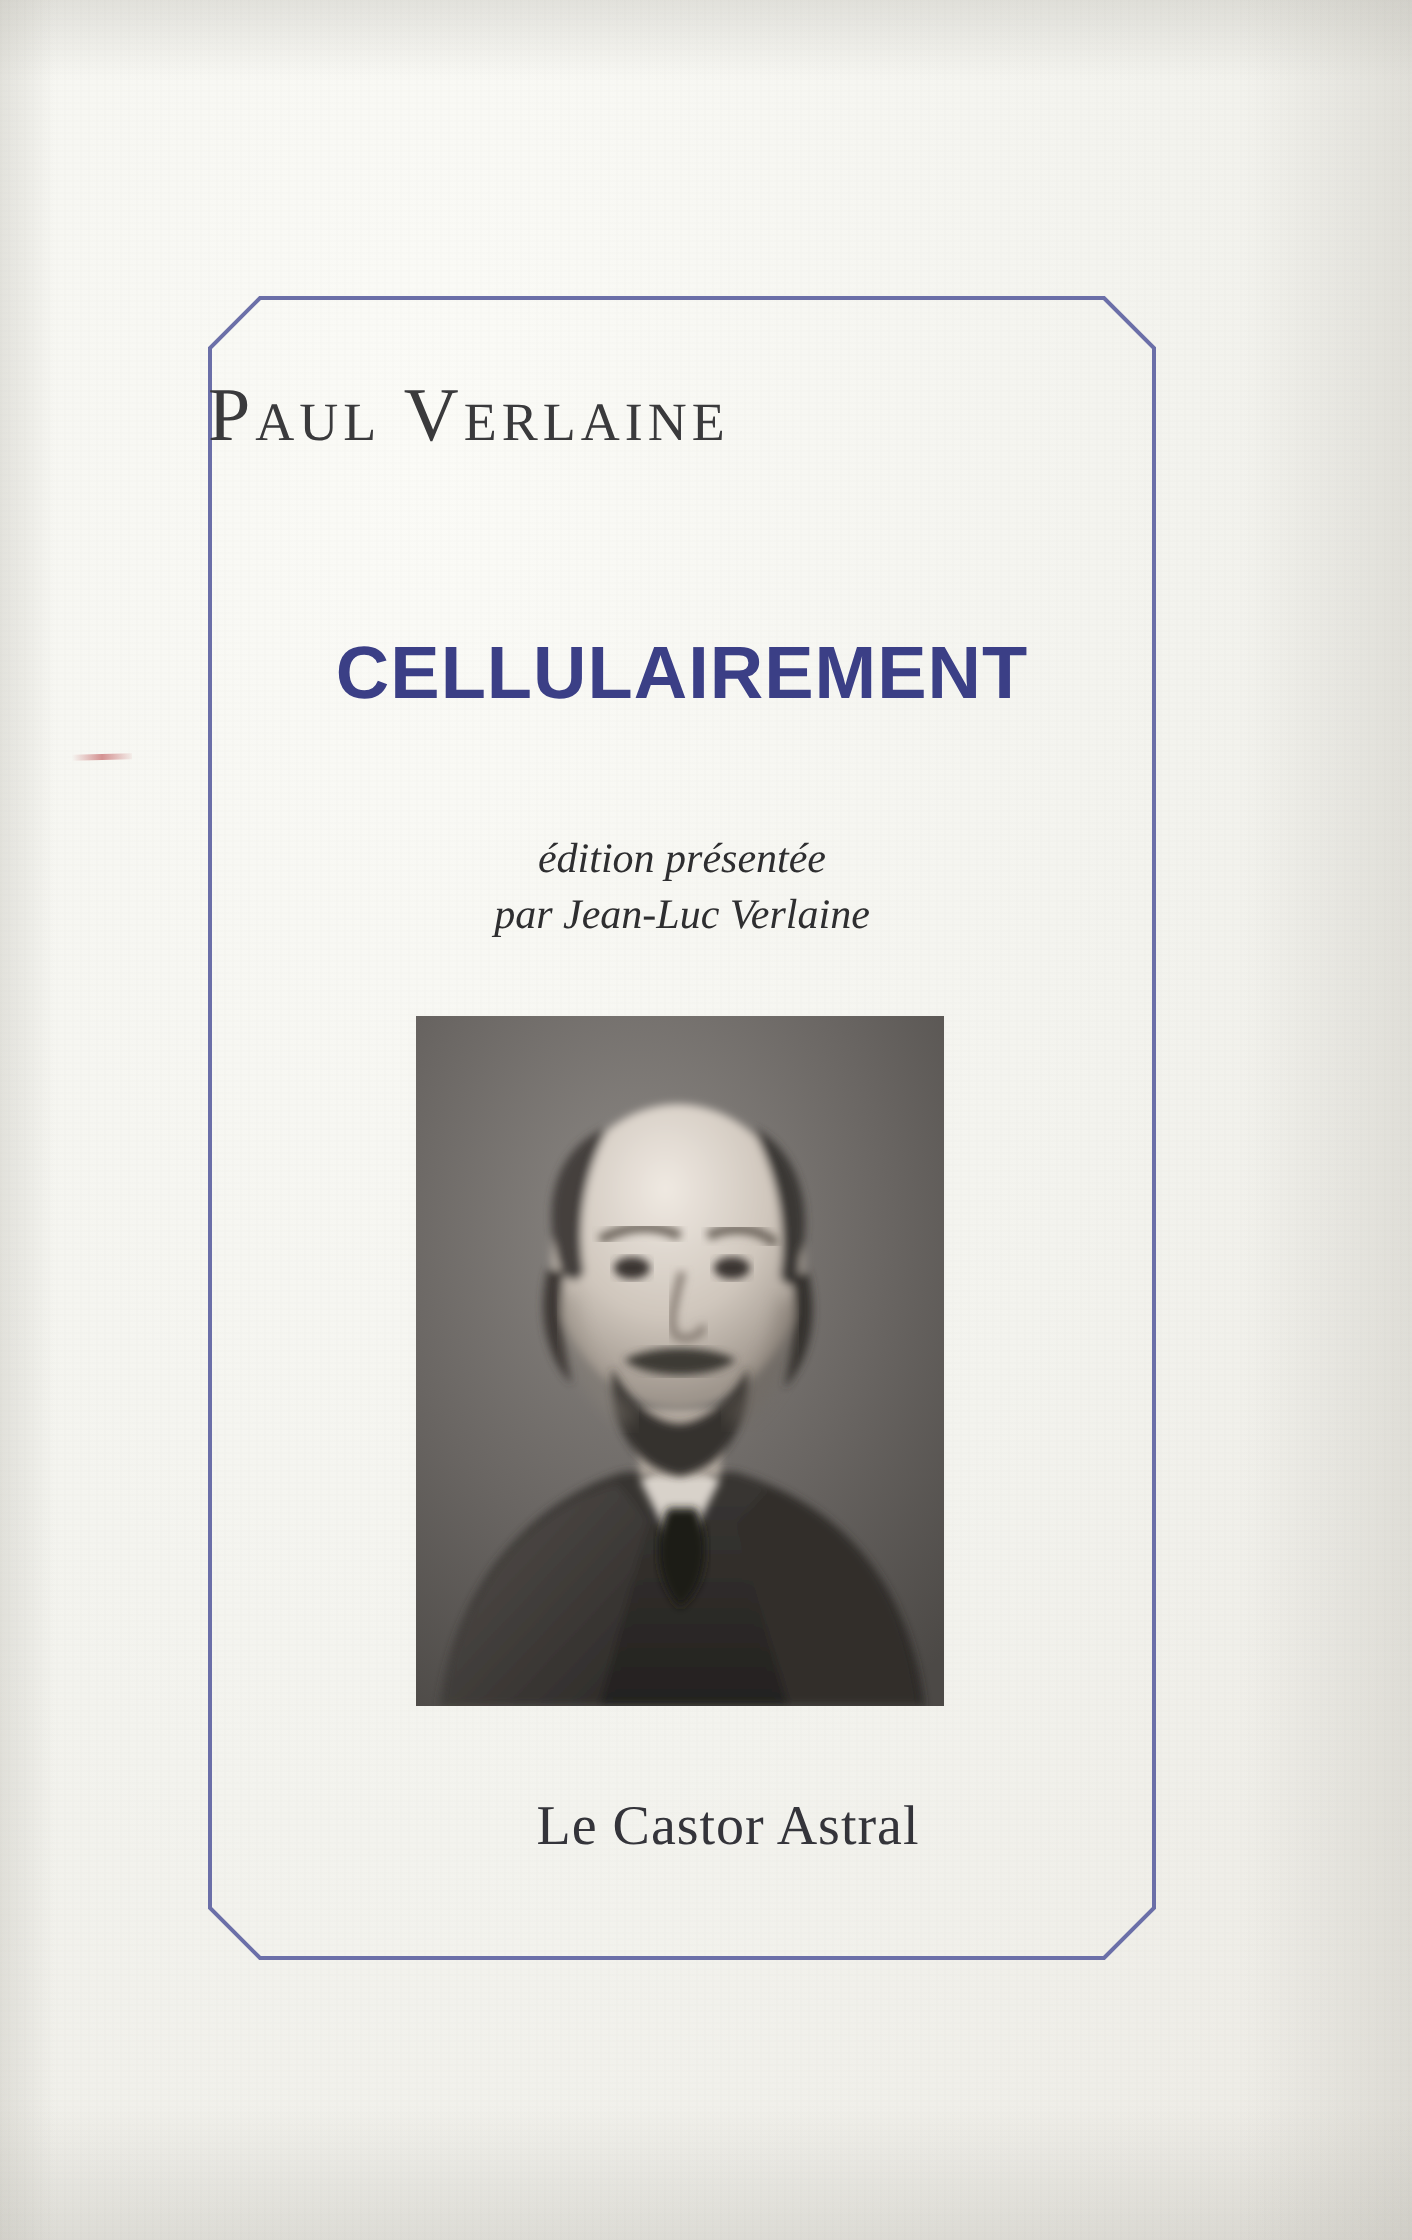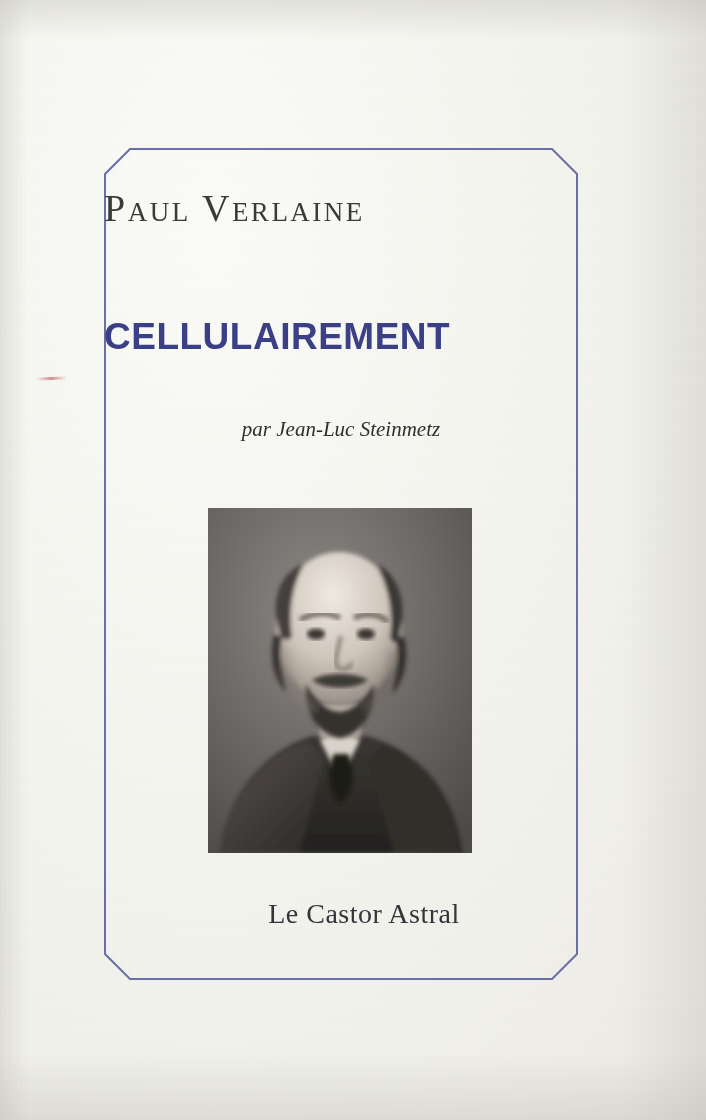--- a/index.html
+++ b/index.html
@@ -86,20 +86,21 @@
     color: #3a3a3c;
     font-variant: small-caps;
     white-space: pre;
   }
 
   .title {
     position: absolute;
     left: 104px;
     top: 316px;
     width: 474px;
+    text-align: center;
     font-family: "Liberation Sans", sans-serif;
     font-weight: bold;
     font-size: 37px;
     letter-spacing: 0.5px;
     color: #3b3f86;
   }
 
   .editor {
     position: absolute;
     left: 104px;
@@ -150,21 +151,22 @@
     <svg width="474" height="832" viewBox="0 0 474 832" xmlns="http://www.w3.org/2000/svg">
       <polygon points="26,1 448,1 473,26 473,806 448,831 26,831 1,806 1,26" fill="none" stroke="#6b6fa8" stroke-width="2"></polygon>
     </svg>
   </div>
 
   <div class="author">Paul Verlaine</div>
 
   <div class="title">CELLULAIREMENT</div>
 
   <div class="editor">
-    <div>par Jean-Luc Steinmetz</div>
+    <div>édition présentée</div>
+    <div>par Jean-Luc Verlaine</div>
   </div>
 
   <div class="portrait">
     <svg width="264" height="345" viewBox="0 0 264 345" xmlns="http://www.w3.org/2000/svg" role="img" aria-label="portrait">
       <defs>
         <radialGradient id="bg" cx="42%" cy="30%" r="85%">
           <stop offset="0%" stop-color="#8c8884"></stop>
           <stop offset="55%" stop-color="#6a6663"></stop>
           <stop offset="100%" stop-color="#4c4946"></stop>
         </radialGradient>

